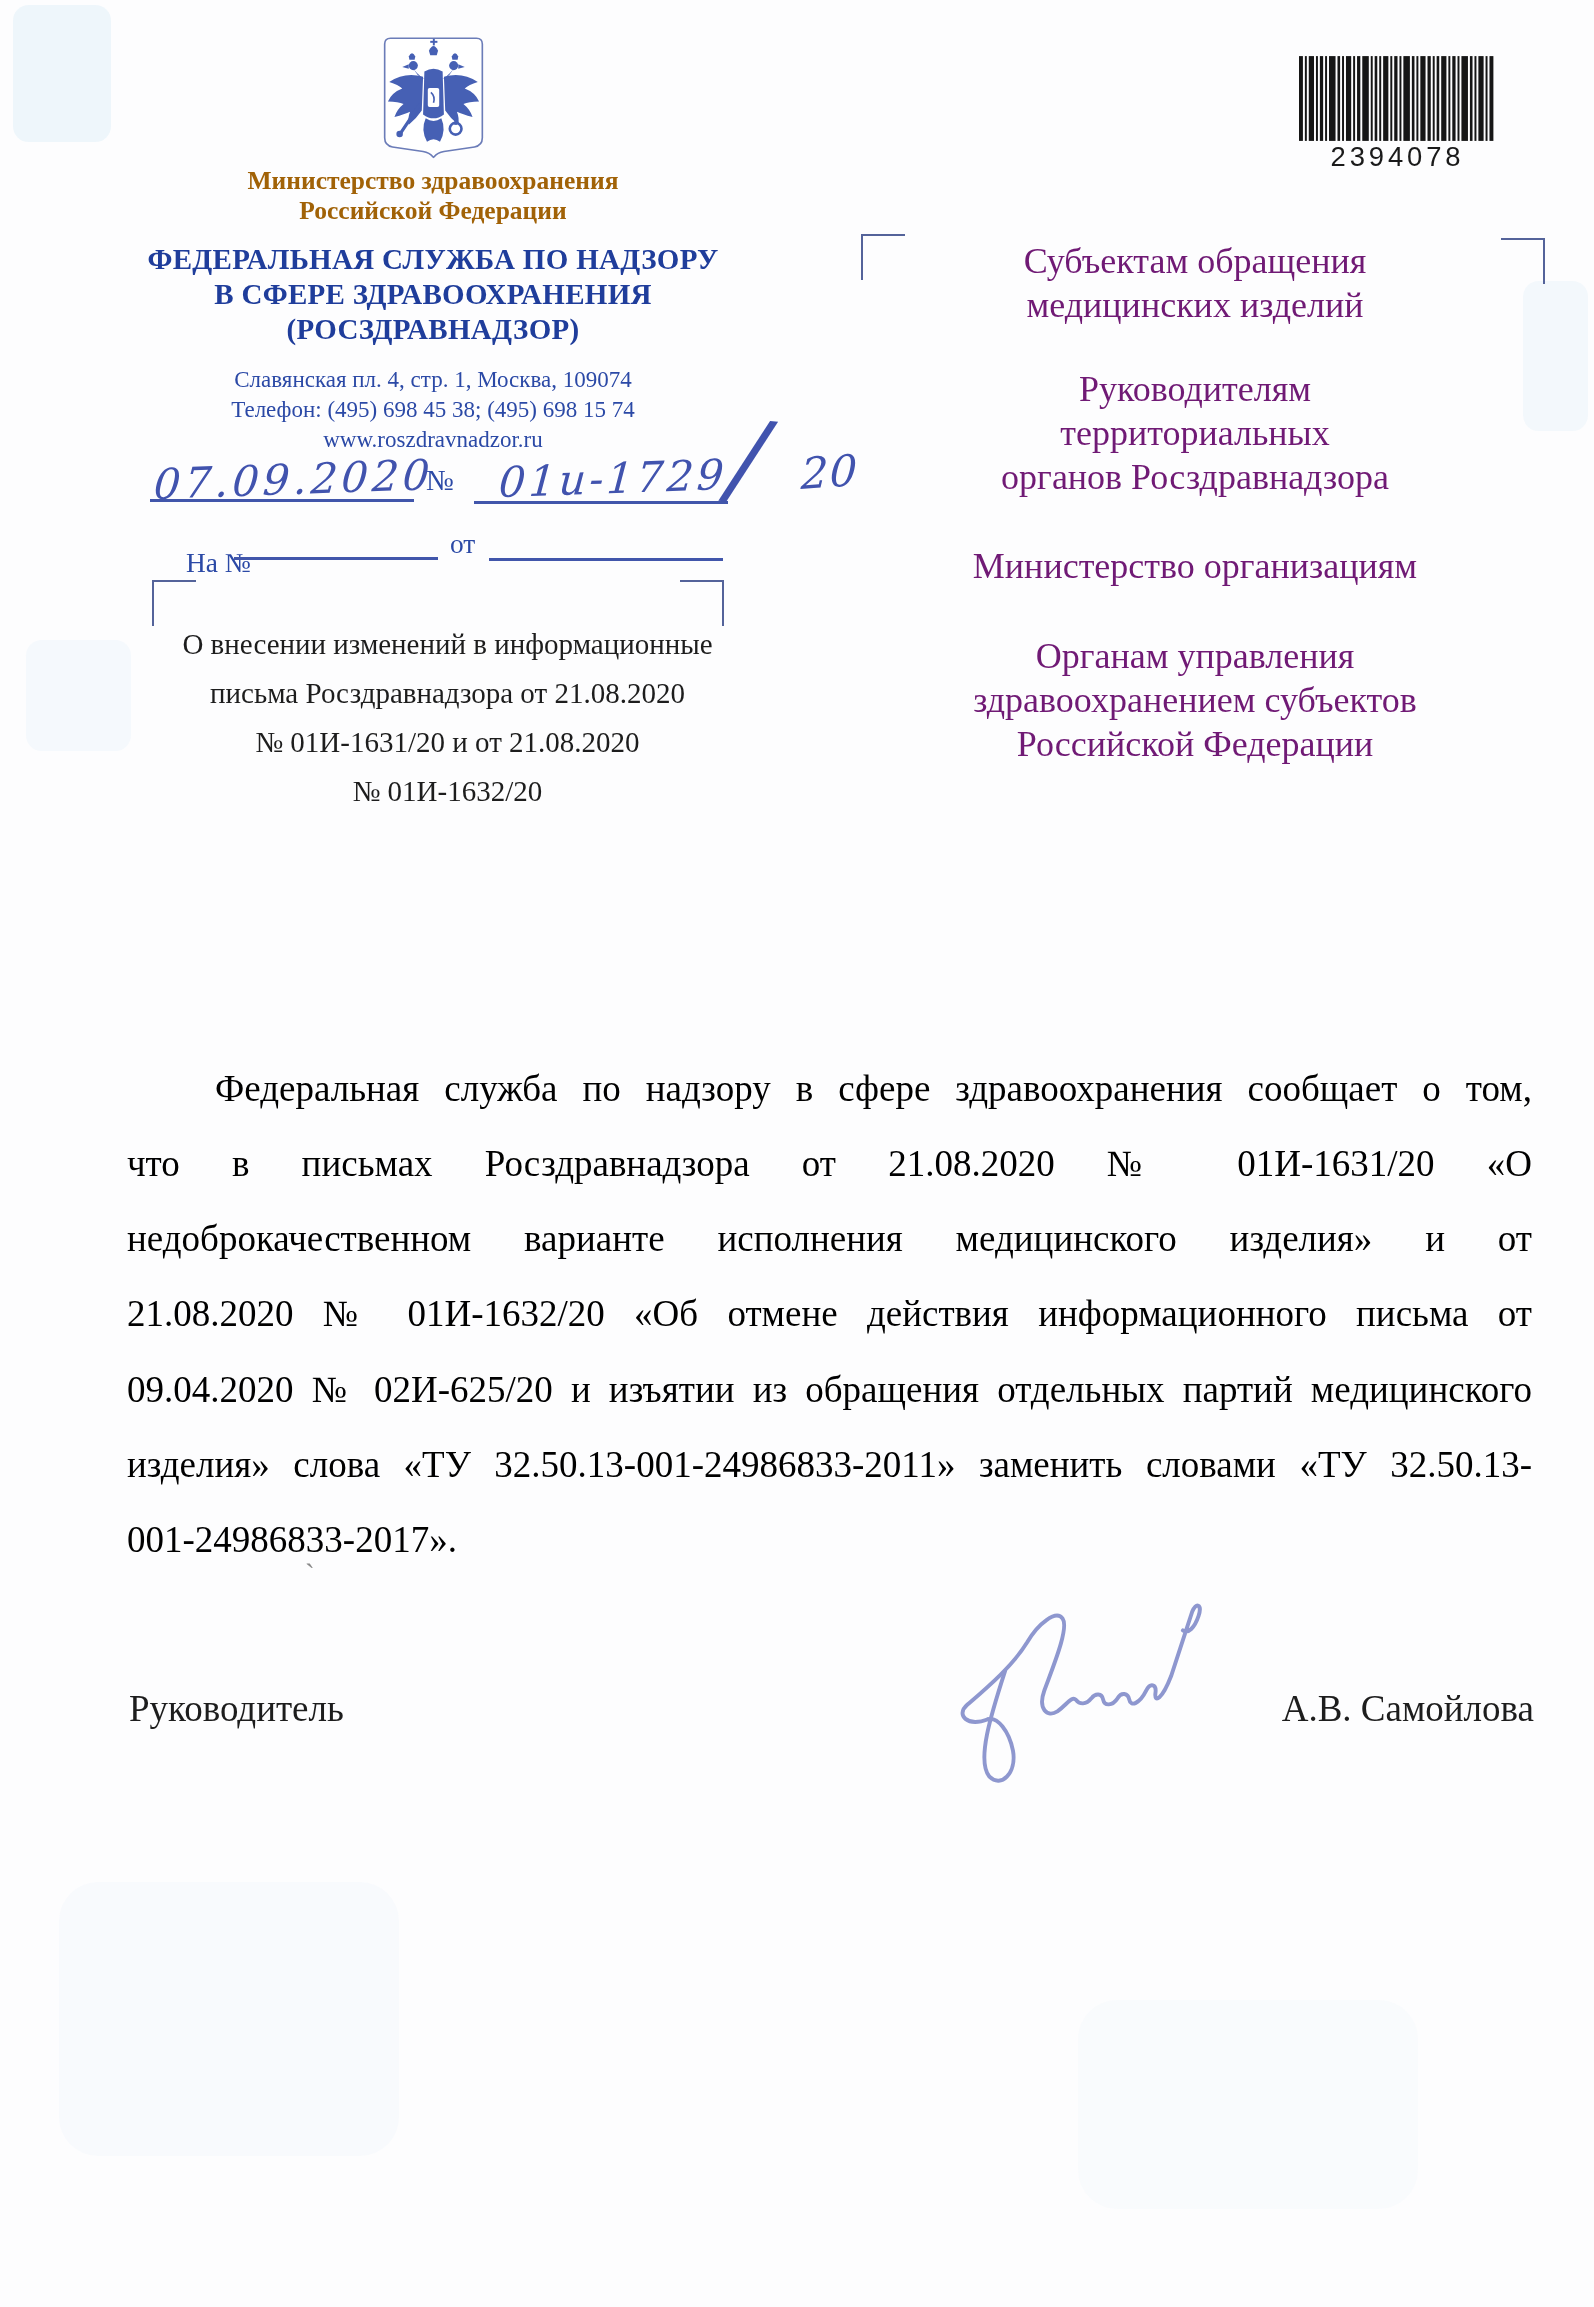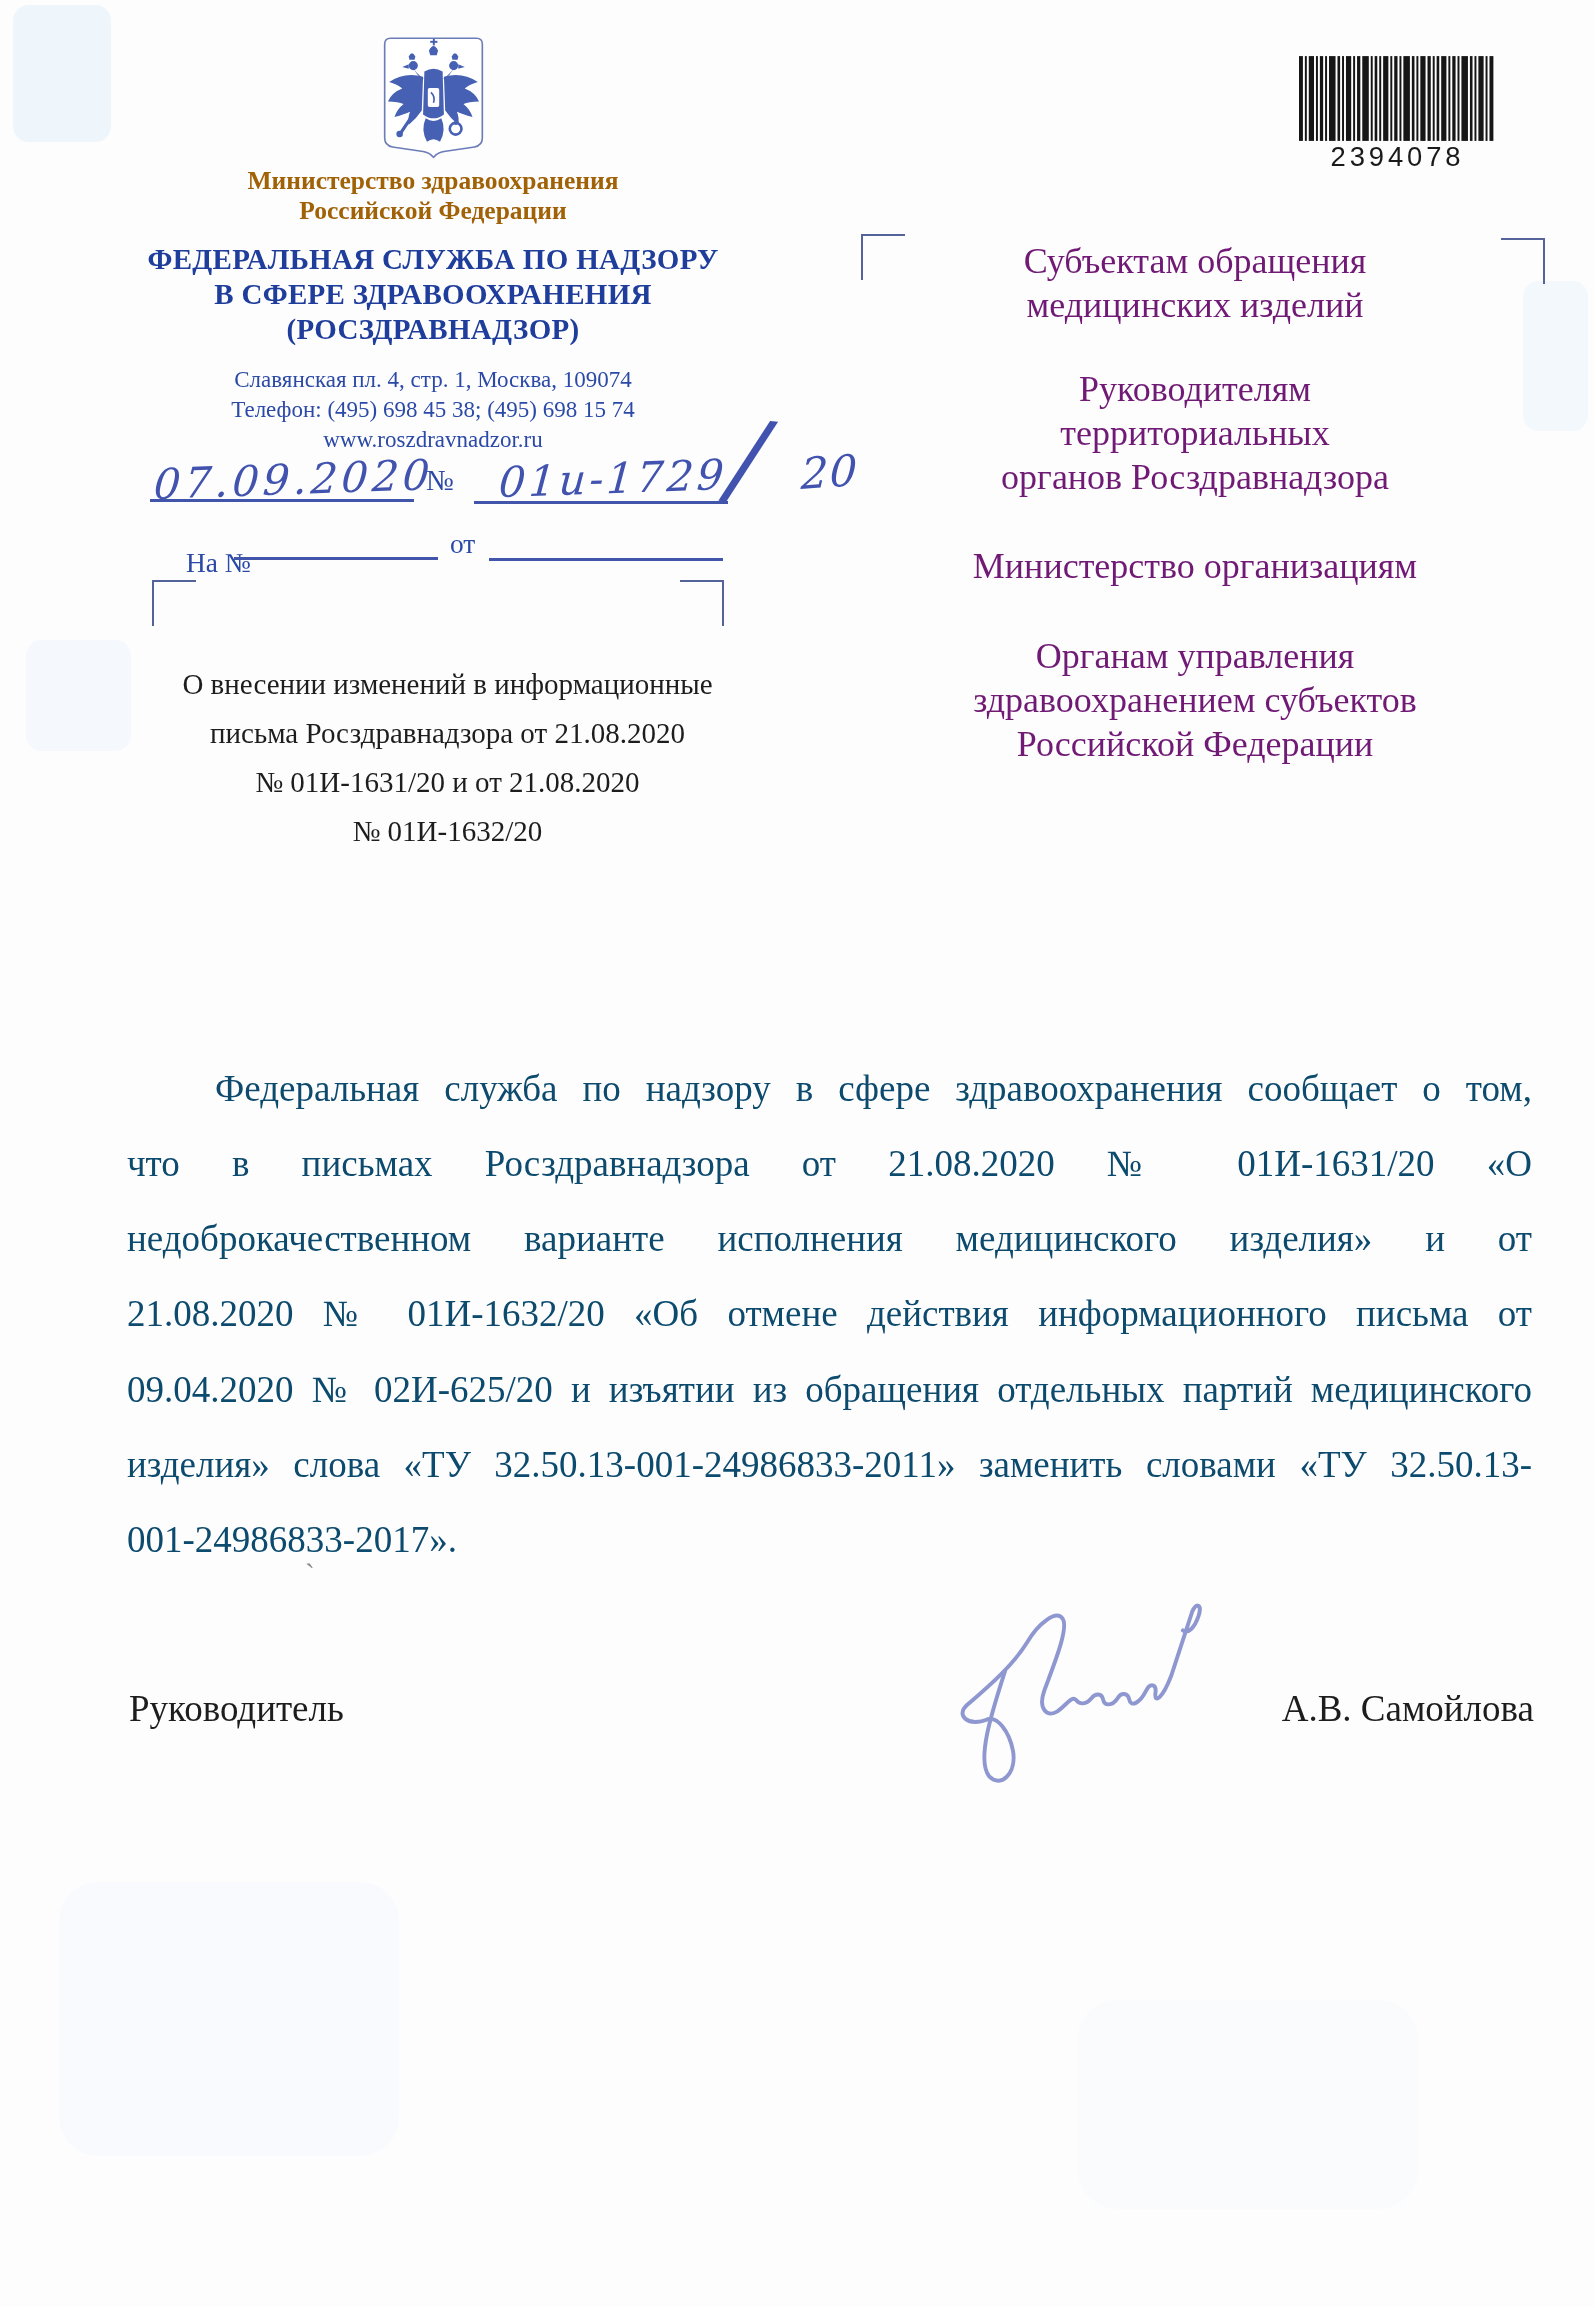--- a/index.html
+++ b/index.html
@@ -29,31 +29,31 @@
     transform:rotate(-4deg) skewX(-6deg);}
   .no-label{left:426px; top:464px; font-size:29px; color:#2b49a6;}
   .rule{height:2.6px; background:#4156ab;}
   .reply-label{font-size:27.4px; color:#2b49a6;}
   
   .br{width:42px; height:44px; border:0 solid #54639a;}
   .br.tl{border-top-width:2px; border-left-width:2px;}
   .br.tr{border-top-width:2px; border-right-width:2px;}
   
   .subject{left:160px; top:620px; width:575px; text-align:center;
-    font-size:29px; line-height:49px; color:#1d1d1d;margin-top:40px;}
+    font-size:29px; line-height:49px; color:#1d1d1d;}
   
   .recip{left:901px; width:588px; text-align:center;
     font-size:36px; line-height:44px; color:#701a75;}
   
   .barcode-num{left:1299px; top:141px; width:197px; text-align:center;
     font-family:"Liberation Sans", sans-serif; font-size:27.4px;
     letter-spacing:3.9px; color:#1a1a1a;}
   
   .bodyline{left:127px; width:1405px; height:75px; line-height:75px;
-    font-size:37px; color:#0c4a6e; text-align:justify; overflow:hidden;
+    font-size:37px; color:#000000; text-align:justify; overflow:hidden;
     white-space:nowrap;}
   .bodyline{white-space:normal;}
   .bodyline::after{content:""; display:inline-block; width:100%; height:0;}
   .bodyline.first{text-indent:88px;}
   .bodyline.last{text-align:left;}
   .bodyline.last::after{content:none;}
   
   .sig-title{left:129px; top:1687px; font-size:37px; color:#1d1d1d;}
   .sig-name{left:1261px; top:1687px; width:273px; text-align:right;
     font-size:37px; color:#1d1d1d;}

